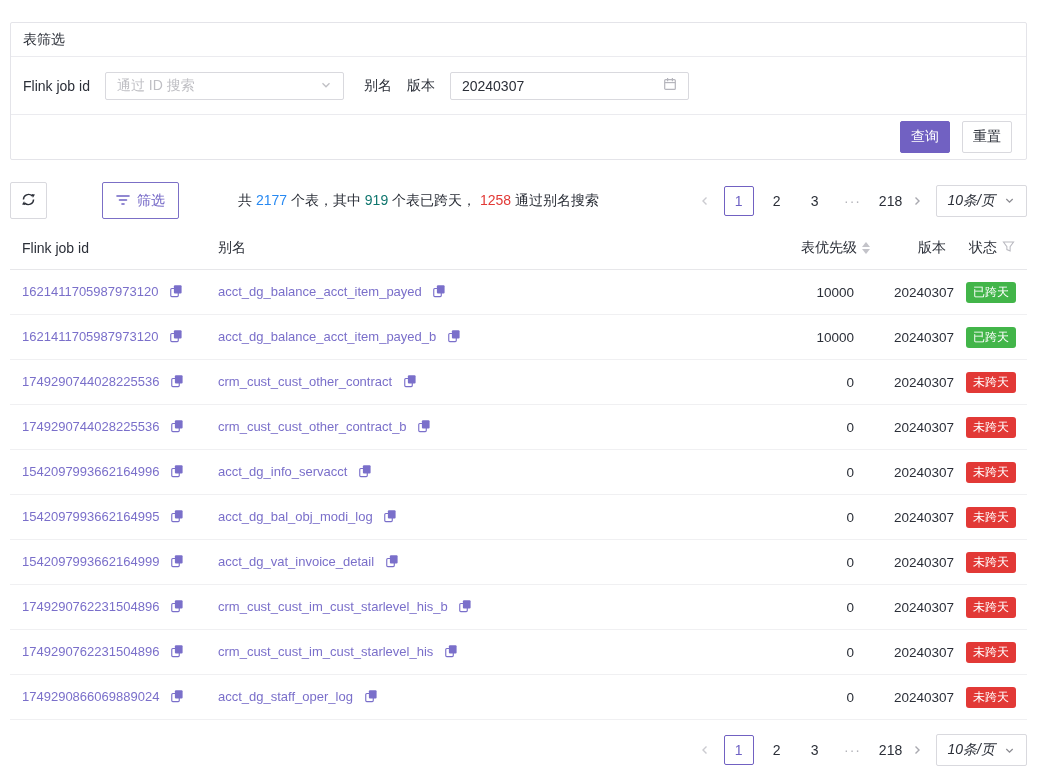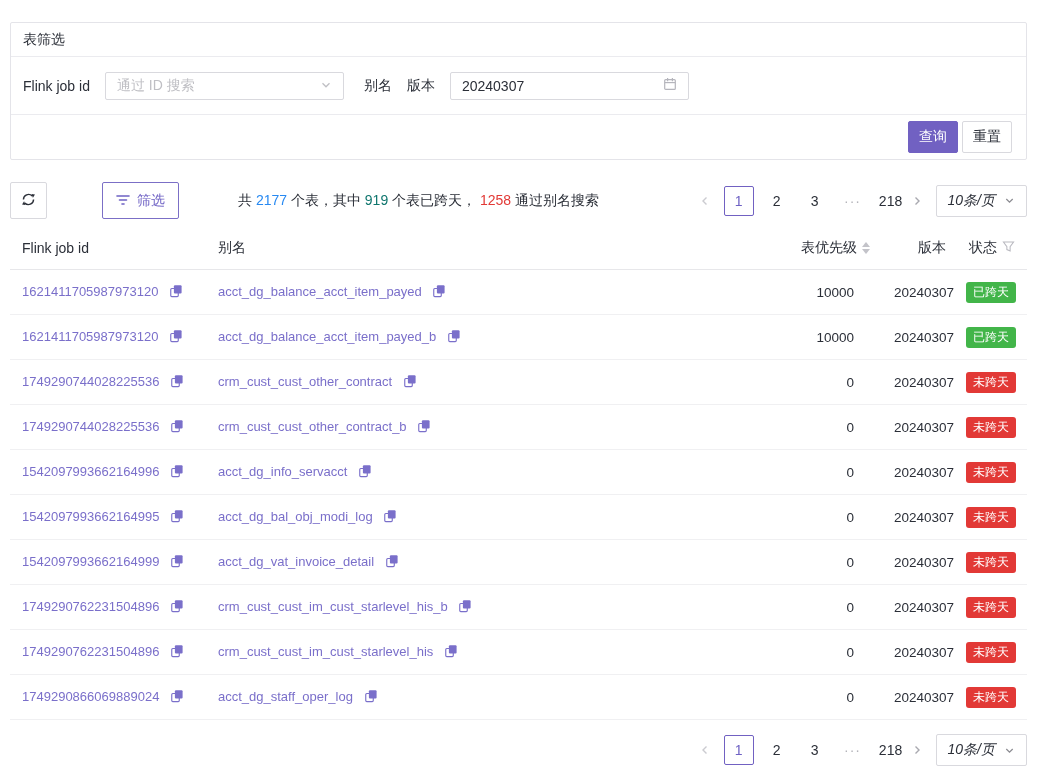--- a/index.html
+++ b/index.html
@@ -17,21 +17,21 @@
     font-size:14px; border-bottom:1px solid #ebebef; }
   .filter-row { height:58px; display:flex; align-items:center; padding:0 12px;
     border-bottom:1px solid #ebebef; }
   .f-label { font-size:14px; margin-right:15px; white-space:nowrap; }
   .select-box { width:239px; height:28px; border:1px solid #d9d9de; border-radius:2px;
     display:flex; align-items:center; justify-content:space-between; padding:0 11px;
     margin-right:20px; background:#fff; cursor:pointer; }
   .placeholder { color:#bfbfc4; font-size:14px; overflow:hidden; white-space:nowrap; }
   .value-text { color:#2b2f38; font-size:14px; }
   .actions-row { height:44px; display:flex; align-items:center; justify-content:flex-end;
-    gap:4px; padding:0 14px; }
+    gap:12px; padding:0 14px; }
   .btn { height:32px; border-radius:2px; font-size:14px; display:inline-flex;
     align-items:center; padding:0 10px; cursor:pointer; }
   .btn-primary { background:#7161c2; border:1px solid #7161c2; color:#fff; }
   .btn-default { background:#fff; border:1px solid #d9d9de; color:#2b2f38; }
 
   
   .toolbar { margin-top:22px; display:flex; align-items:center;gap:45px; }
   .icon-btn { width:37px; height:37px; border:1px solid #d9d9de; border-radius:2px;
     background:#fff; display:flex; align-items:center; justify-content:center;
     color:#2b2f38; cursor:pointer; }

